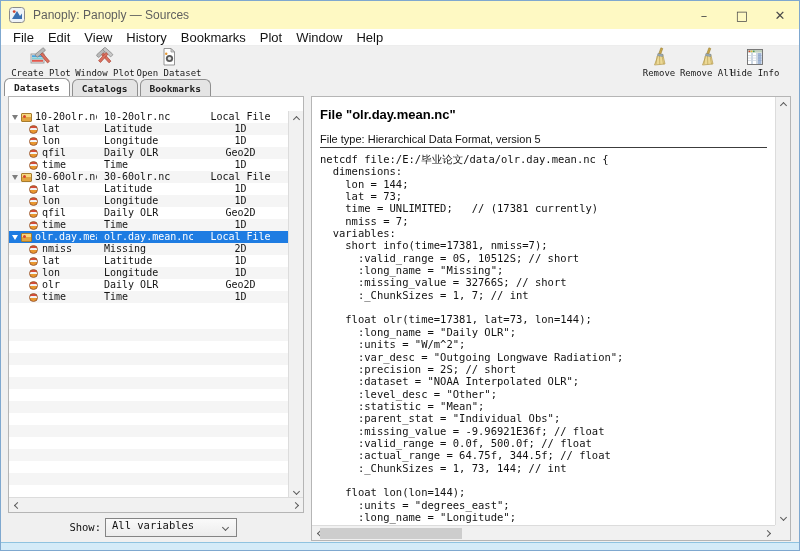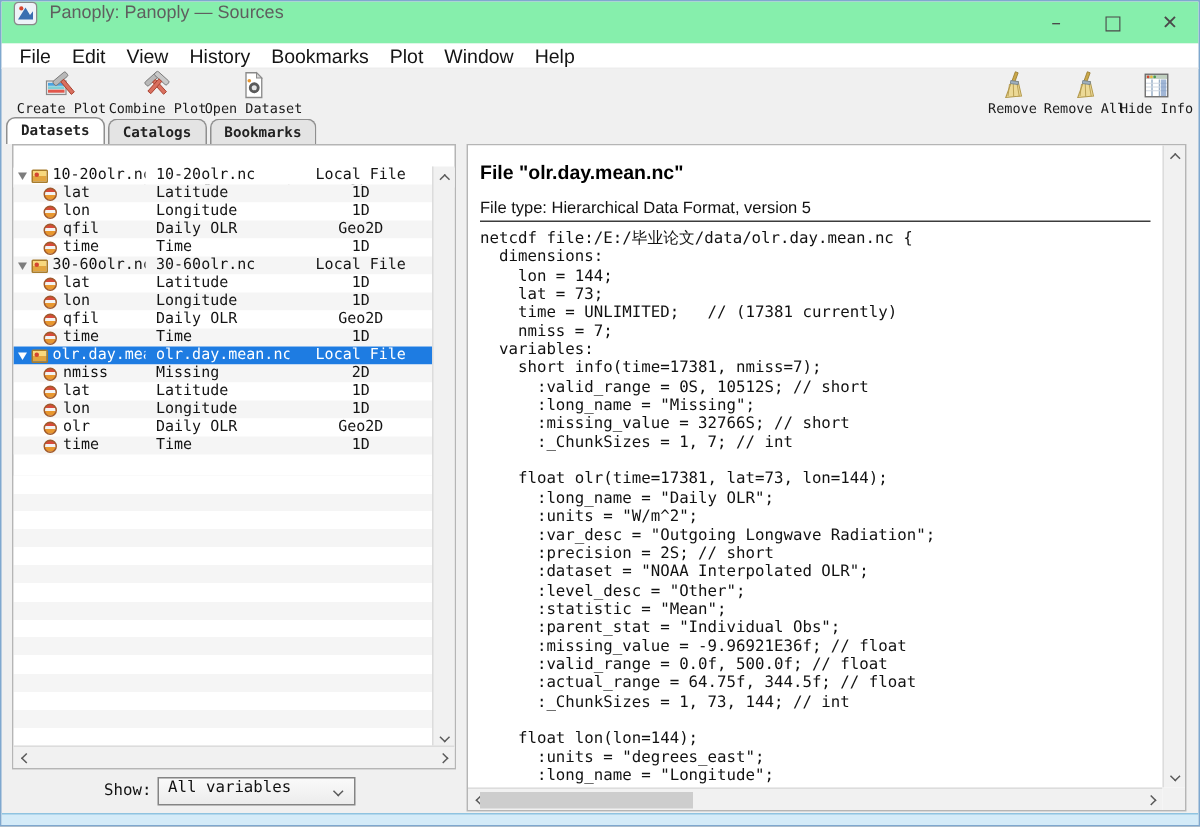--- a/index.html
+++ b/index.html
@@ -1,34 +1,34 @@
 <!DOCTYPE html>
 <html style="--sel: #1e7ce2;"><head>
 <meta charset="utf-8">
 <style>
   html,body{margin:0;padding:0;background:#9aa7b0;font-family:"Liberation Sans",sans-serif;}
   *{box-sizing:border-box;}
   .window{position:relative;width:800px;height:551px;background:#f0f0f0;border:1px solid #7fa8cf;overflow:hidden;}
 
   
-  .titlebar{position:absolute;left:0;top:0;width:100%;height:28px;background:#86efac;display:flex;align-items:flex-start;}
+  .titlebar{position:absolute;left:0;top:0;width:100%;height:28px;background:#fef9c3;display:flex;align-items:center;}
   .app-icon{width:16px;height:16px;margin-left:8px;flex:0 0 auto;}
   .title-text{margin-left:8px;font-size:12px;color:#5f5f5f;}
   .win-controls{position:absolute;right:0;top:0;height:28px;display:flex;}
   .win-btn{width:38px;height:28px;display:flex;align-items:center;justify-content:center;font-size:13px;color:#4a4a4a;font-family:"DejaVu Sans",sans-serif;}
 
   
   .menubar{position:absolute;left:0;top:28px;width:100%;height:17px;background:#ffffff;display:flex;align-items:center;padding-left:5px;border-bottom:1px solid #ededed;}
   .menu-item{font-size:13px;color:#141414;padding:0 7px;}
 
   
   .toolbar{position:absolute;left:0;top:46px;width:100%;height:31px;display:flex;align-items:flex-start;}
   .tb-group{display:flex;}
   .tb-left{margin-left:8px;}
-  .tb-right{position:absolute;right:4px;top:0;}
+  .tb-right{position:absolute;right:20px;top:0;}
   .tb-btn{width:64px;display:flex;flex-direction:column;align-items:center;justify-content:flex-start;}
   .tb-btn .ticon{height:20px;display:flex;align-items:center;justify-content:center;}
   .tb-btn .tlabel{font-family:"DejaVu Sans Mono",monospace;font-size:9px;color:#1a1a1a;margin-top:1px;white-space:nowrap;}
   .tb-right .tb-btn{width:48px;}
 
   
   .tabstrip{position:absolute;left:3px;top:77px;height:18px;display:flex;align-items:flex-end;}
   .tab{height:17px;padding:0 9px;display:flex;align-items:center;border:1px solid #8f8f8f;border-bottom:none;border-radius:6px 6px 0 0;background:#e4e4e4;margin-right:2px;font-family:"DejaVu Sans Mono",monospace;font-size:9.5px;font-weight:bold;color:#222;}
   .tab.active{background:#ffffff;height:18px;position:relative;z-index:2;}
 
@@ -144,21 +144,21 @@
             <g transform="rotate(-42 11 9)">
               <rect x="5" y="2.5" width="11" height="3.4" rx="1" fill="#b9b9b9" stroke="#777" stroke-width="0.6"></rect>
               <rect x="9.4" y="5.8" width="2.6" height="11" fill="#d9705f" stroke="#a8402e" stroke-width="0.6"></rect>
             </g>
             <g transform="rotate(42 11 9)">
               <rect x="5" y="2.5" width="11" height="3.4" rx="1" fill="#c9c9c9" stroke="#777" stroke-width="0.6"></rect>
               <rect x="9.4" y="5.8" width="2.6" height="11" fill="#d9705f" stroke="#a8402e" stroke-width="0.6"></rect>
             </g>
           </svg>
         </span>
-        <span class="tlabel">Combine Plot</span>
+        <span class="tlabel">Window Plot</span>
       </div>
       <div class="tb-btn">
         <span class="ticon">
           <svg width="20" height="20" viewBox="0 0 20 20">
             <path d="M5 1.5 h7 l3.5 3.5 v13 h-10.5 z" fill="#ffffff" stroke="#8a8a8a" stroke-width="0.9"></path>
             <path d="M12 1.5 l3.5 3.5 h-3.5 z" fill="#d8d8d8" stroke="#8a8a8a" stroke-width="0.7"></path>
             <circle cx="10.5" cy="11.5" r="3.6" fill="#5a5a5a"></circle>
             <circle cx="10.5" cy="11.5" r="1.7" fill="#e4e4e4"></circle>
             <circle cx="7.2" cy="6.8" r="1.2" fill="#e8972f"></circle>
           </svg>

